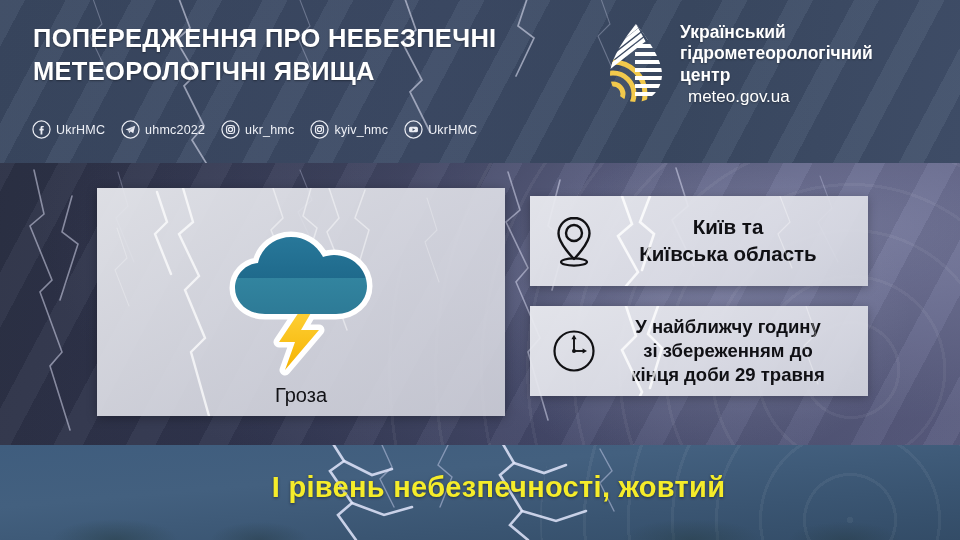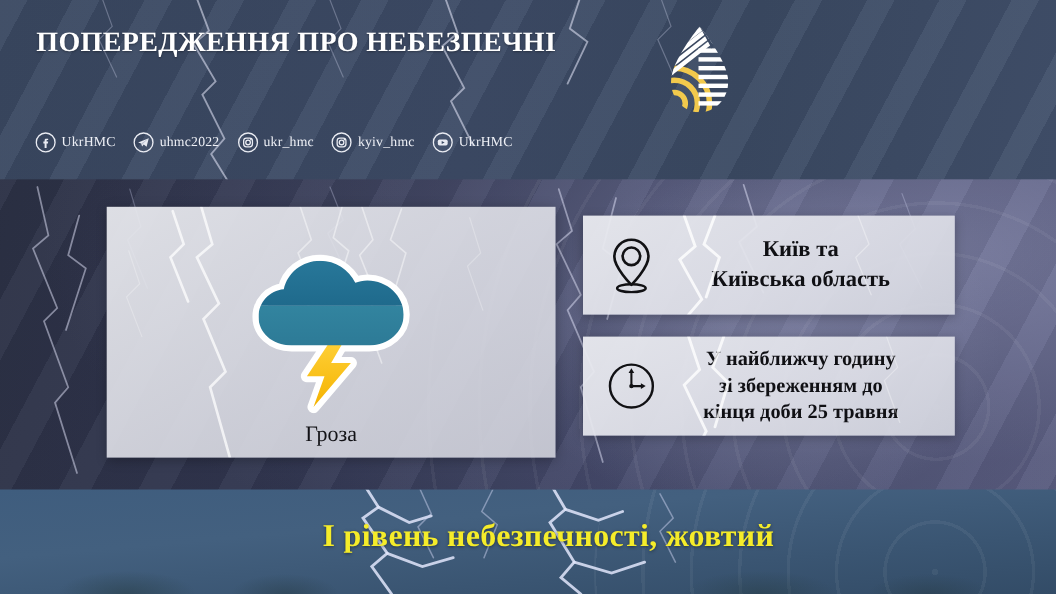--- a/index.html
+++ b/index.html
@@ -1,20 +1,20 @@
 <!DOCTYPE html>
 <html lang="uk"><head>
 <meta charset="utf-8">
 <title>Weather Warning</title>
 <style>
   html,body{margin:0;padding:0;background:#222;}
   *{box-sizing:border-box;}
   #stage{
     position:relative;width:960px;height:540px;overflow:hidden;
-    font-family:Liberation Serif, serif;
+    font-family:Liberation Sans, sans-serif;
     background:#2e3347;
   }
 
   
   .bg-base{position:absolute;inset:0;
     background:
       radial-gradient(120% 90% at 88% 42%, rgba(130,133,168,.75) 0%, rgba(92,96,128,.35) 40%, rgba(0,0,0,0) 70%),
       linear-gradient(105deg,#2b3044 0%,#313650 35%,#3d4263 60%,#4b4f72 80%,#5b5d82 100%);
   }
   .bg-diag{position:absolute;inset:0;
@@ -140,20 +140,21 @@
       </g>
       <g stroke="rgba(222,225,250,.30)" fill="none" stroke-width="1.1" stroke-linecap="round">
         <path d="M92,-4 L102,24 L90,36 L106,70"></path>
         <path d="M300,0 L310,26 L298,38 L312,70"></path>
         <path d="M600,-4 L610,24 L598,36 L612,68"></path>
       </g>
     </svg>
 
     <div class="header-title">
       <div>ПОПЕРЕДЖЕННЯ ПРО НЕБЕЗПЕЧНІ</div>
+      <div>МЕТЕОРОЛОГІЧНІ ЯВИЩА</div>
     </div>
 
     <div class="logo-wrap">
       <svg class="logo-mark" viewBox="0 0 62 84">
         <defs>
           <clipPath id="dropclip">
             <path d="M31 2 C31 2 57 33 57 52 C57 68 45 80 31 80 C17 80 5 68 5 52 C5 33 31 2 31 2 Z"></path>
           </clipPath>
         </defs>
         <g clip-path="url(#dropclip)">
@@ -181,20 +182,26 @@
             <rect x="30" y="62" width="34" height="4"></rect>
             <rect x="30" y="70" width="34" height="4"></rect>
           </g>
 
           <path d="M30 0 L42 22 L54 6 L64 22 L64 0 Z" fill="#3b4a63"></path>
           <path d="M30 18 L40 30 L50 20 L62 32 L64 18 L64 0 L30 0 Z" fill="none"></path>
         </g>
         <path d="M31 2 C31 2 57 33 57 52 C57 68 45 80 31 80 C17 80 5 68 5 52 C5 33 31 2 31 2 Z" fill="none" stroke="none"></path>
       </svg>
 
+      <div class="logo-text">
+        <div>Український</div>
+        <div>гідрометеорологічний</div>
+        <div>центр</div>
+        <div class="logo-url">meteo.gov.ua</div>
+      </div>
     </div>
 
     <div class="social">
 
       <div class="social-item">
         <svg class="social-ico" viewBox="0 0 20 20">
           <circle cx="10" cy="10" r="9" fill="none" stroke="#e9ebf2" stroke-width="1.3"></circle>
           <path d="M11.6 6.4h-1.1c-1.0 0-1.5.6-1.5 1.5V9.2H7.8v1.8h1.2v4.2h1.9v-4.2h1.3l.2-1.8h-1.5V8.2c0-.35.1-.5.5-.5h1v-1.3z" fill="#e9ebf2"></path>
         </svg>
         <span class="social-label">UkrHMC</span>
@@ -342,21 +349,21 @@
 
         <line x1="23" y1="23" x2="33" y2="23" stroke="#111114" stroke-width="1.9"></line>
         <path d="M36 23 L31.6 20.4 L31.6 25.6 Z" fill="#111114"></path>
         <circle cx="23" cy="23" r="2" fill="#111114"></circle>
       </svg>
     </div>
 
     <div class="panel-txt">
       <div>У найближчу годину</div>
       <div>зі збереженням до</div>
-      <div>кінця доби 25 травня</div>
+      <div>кінця доби 29 травня</div>
     </div>
   </div>
 
   <div class="bottom">
     <div class="bottom-rings"></div>
 
     <svg width="960" height="95" style="position:absolute;left:0;top:0;pointer-events:none;">
       <g stroke="rgba(226,230,252,.85)" fill="none" stroke-width="2.6" stroke-linecap="round">
         <path d="M330,-6 L344,16 L330,26 L352,58 L338,70 L356,95"></path>
         <path d="M344,16 L372,30 L392,24"></path>

